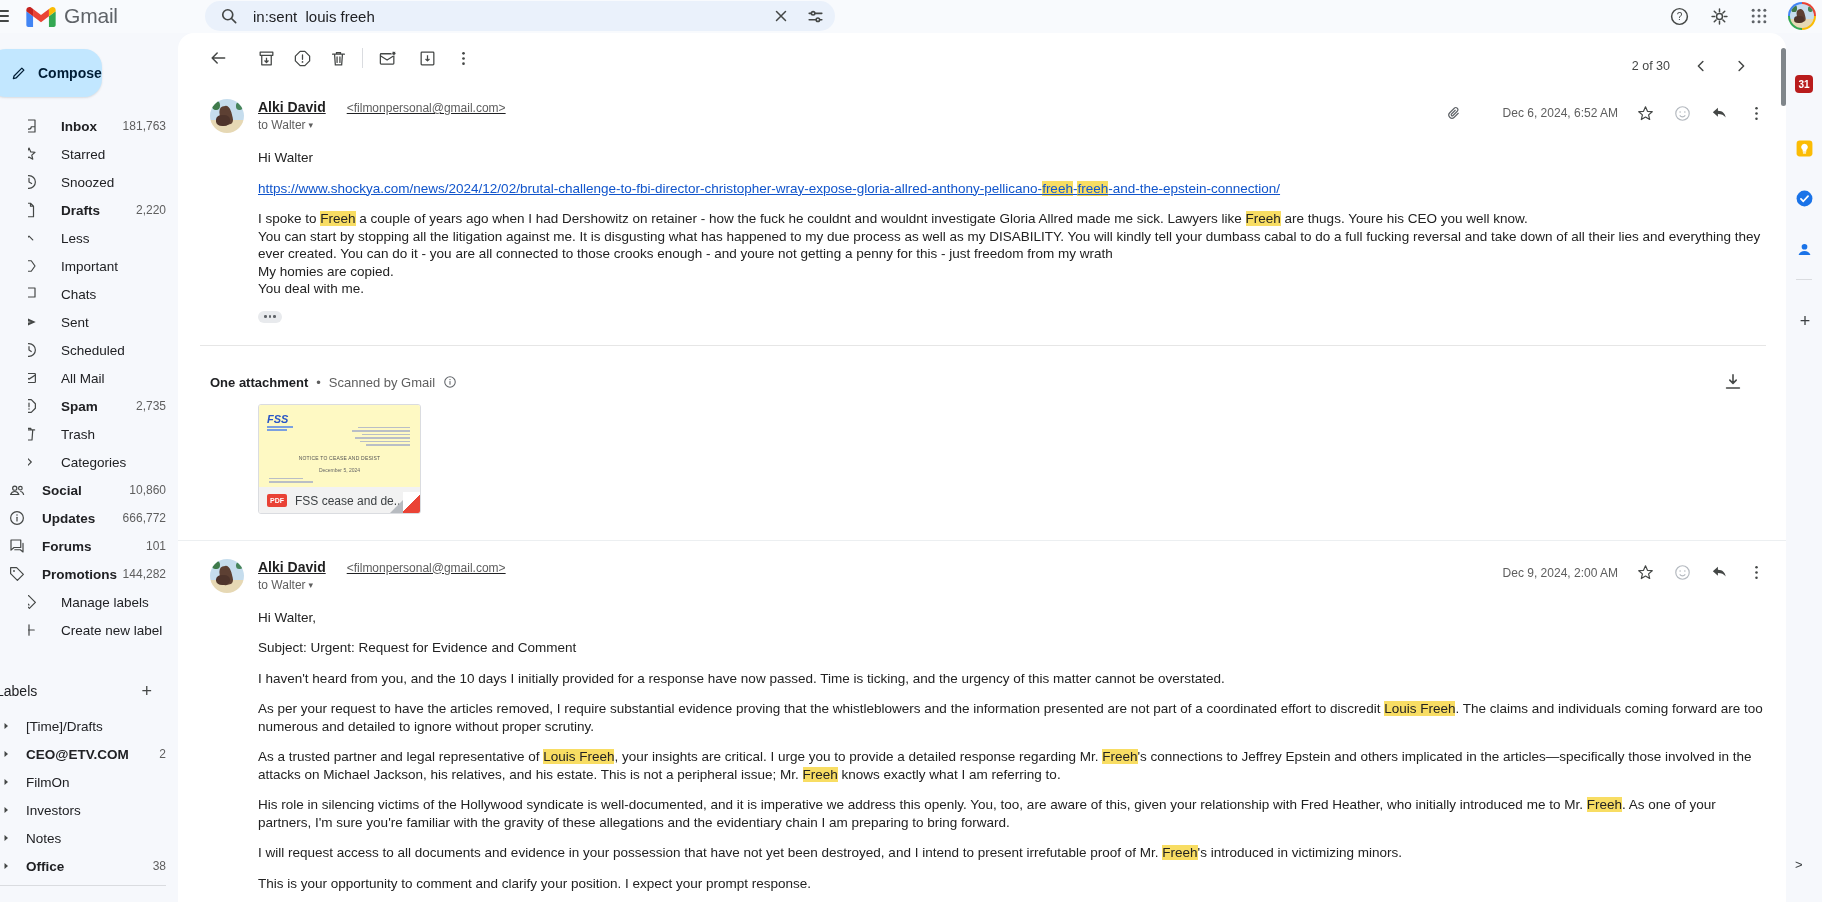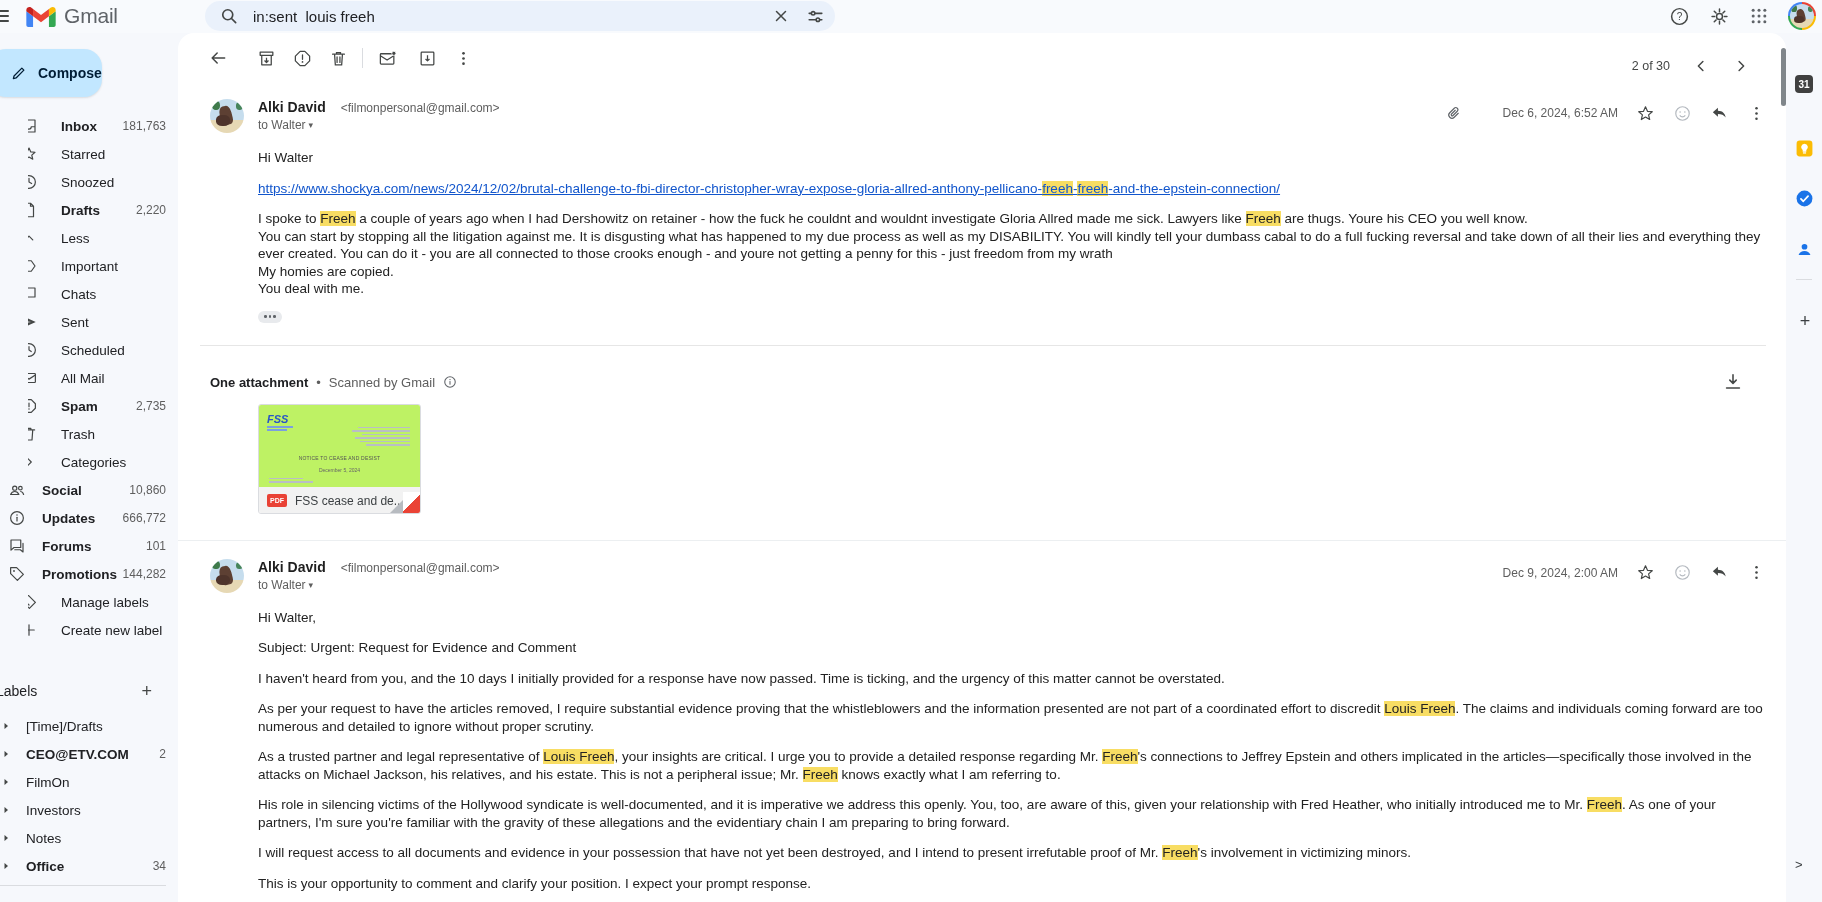--- a/index.html
+++ b/index.html
@@ -66,21 +66,21 @@
   .tbar { height:50px; display:flex; align-items:center; position:relative; }
   .tb-ic { width:20px; height:20px; display:flex; align-items:center; justify-content:center; cursor:pointer; }
   .tb-sep { width:1px; height:20px; background:#dadce0; margin:0 14px; }
   .pager { position:absolute; right:36px; top:8px; height:50px; display:flex; align-items:center; gap:22px; }
   .pager .pos { font-size:12.5px; color:#444746; }
   .pager .pchev { width:18px; height:18px; cursor:pointer; }
 
   .mailhdr { display:flex; align-items:flex-start; margin:16px 20px 0 32px; position:relative; }
   .mailhdr .mav { width:34px; height:34px; flex:none; }
   .mailhdr .who { margin-left:14px; }
-  .sender-line { display:flex; align-items:baseline; gap:15px; }
+  .sender-line { display:flex; align-items:baseline; gap:21px;text-decoration:underline; }
   .sender { font-size:14px; font-weight:700; color:#1f1f1f; }
   .addr { font-size:12px; color:#5e5e5e; }
   .tow { font-size:12px; color:#5e5e5e; margin-top:3px; display:flex; align-items:center; gap:3px; cursor:pointer; }
   .tow .caret { font-size:9px; color:#5e5e5e; }
   .mactions { position:absolute; right:0; top:4px; display:flex; align-items:center; gap:17px; }
   .mdate { font-size:12px; color:#5e5e5e; white-space:nowrap;padding-left:22px; }
   .m-ic { width:20px; height:20px; display:flex; align-items:center; justify-content:center; cursor:pointer; }
 
   .mbody { margin:16px 20px 0 80px; font-size:13.5px; line-height:17.5px; color:#222; max-width:1510px; }
   .para { margin-bottom:13px; }
@@ -92,21 +92,21 @@
   .trim-chip i { width:2.5px; height:2.5px; border-radius:50%; background:#5f6368; }
 
   .att-divider { margin:22px 20px 0 22px; border-top:1px solid #e6e6e6; }
   .att-head { display:flex; align-items:center; margin:29px 20px 0 32px; gap:8px; position:relative; }
   .att-title { font-size:13px; font-weight:700; color:#202124; }
   .att-dot { color:#5e5e5e; font-size:13px; }
   .att-scan { font-size:13px; color:#5e5e5e; }
   .att-dl { position:absolute; right:22px; top:-4px; width:22px; height:22px; cursor:pointer; }
   .att-card { margin:14px 0 0 80px; width:163px; height:110px; border:1px solid #dadce0; border-radius:3px;
     position:relative; background:#fff; overflow:hidden; cursor:pointer; }
-  .att-prev { height:82px; position:relative; background:#bef264; padding:8px; }
+  .att-prev { height:82px; position:relative; background:#fef9c3; padding:8px; }
   .fss-logo { color:#2a56c6; font-size:11px; font-weight:700; font-style:italic; }
   .fss-sub { width:26px; height:1.5px; background:#7ba0e0; margin-top:1.5px; }
   .prev-right { position:absolute; right:10px; top:22px; display:flex; flex-direction:column; align-items:flex-end; gap:2px; }
   .prev-right i { display:block; height:1.5px; background:#b9bec6; }
   .prev-center { position:absolute; left:0; right:0; top:50px; text-align:center; font-size:5px; color:#555; letter-spacing:0.2px; }
   .prev-date { position:absolute; left:0; right:0; top:62px; text-align:center; font-size:5px; color:#666; }
   .prev-bl { position:absolute; left:10px; bottom:4px; }
   .prev-bl i { display:block; height:1.5px; background:#b9bec6; margin-top:2px; }
   .att-foot { height:28px; background:#f2f2f2; display:flex; align-items:center; padding-left:8px; gap:8px; position:relative; }
   .pdf-chip { background:#e94235; color:#fff; font-size:7px; font-weight:700; border-radius:2px; padding:3px 3px; }
@@ -114,21 +114,21 @@
   .foot-fold { position:absolute; right:16px; bottom:0; width:0; height:0;
     border-left:16px solid transparent; border-bottom:16px solid #b7bbc0; }
   .corner-red { position:absolute; right:0; bottom:0; width:17px; height:23px;
     background:linear-gradient(135deg,#ffffff 48%,#ea4335 48%); }
 
   .mail2 { border-top:1px solid #eceff1; margin-top:26px; padding-top:2px; }
 
   
   .rail { position:absolute; left:1786px; top:33px; width:36px; height:869px; background:#f6f8fc; }
   .rail-ic { position:absolute; left:9px; width:20px; height:20px; cursor:pointer; }
-  .tile-cal { background:#404040; color:#fff; border-radius:4px; font-size:10px; font-weight:700;
+  .tile-cal { background:#b91c1c; color:#fff; border-radius:4px; font-size:10px; font-weight:700;
     display:flex; align-items:center; justify-content:center; width:18px; height:18px; }
   .rail-div { position:absolute; left:10px; width:16px; border-top:1px solid #dadce0; }
   .rail-plus { font-size:18px; color:#3c4043; text-align:center; line-height:20px; }
   .rail-chev { position:absolute; left:9px; bottom:30px; font-size:13px; color:#3c4043; cursor:pointer; }
   .scroll-thumb { position:absolute; left:1781px; top:48px; width:5px; height:58px; background:#80868b; border-radius:3px; }
 </style>
 </head>
 <body>
 
 <div class="app">
@@ -437,21 +437,21 @@
               <path d="M9 6l7 6-7 6z"></path>
             </svg></span>
           <span class="nav-label">Notes</span>
           <span class="nav-count"></span>
         </div>
         <div class="label-row bold">
           <span class="tri"><svg viewBox="0 0 24 24" width="12" height="12" fill="#444746">
               <path d="M9 6l7 6-7 6z"></path>
             </svg></span>
           <span class="nav-label">Office</span>
-          <span class="nav-count">34</span>
+          <span class="nav-count">38</span>
         </div>
       </div>
     <div class="sb-divider"></div>
   </div>
 
   <div class="main">
     <div class="tbar">
       <span class="tb-ic" style="margin-left:30px;">
         <svg viewBox="0 0 24 24" width="20" height="20" stroke="#444746" stroke-width="1.8" fill="none" stroke-linecap="round" stroke-linejoin="round">
             <path d="M20 12H5M11 6l-6 6 6 6"></path>
@@ -665,21 +665,21 @@
           </span>
         </div>
       </div>
       <div class="mbody">
           <div class="para"><span>Hi Walter,</span></div>
           <div class="para"><span>Subject: Urgent: Request for Evidence and Comment</span></div>
           <div class="para"><span>I haven't heard from you, and the 10 days I initially provided for a response have now passed. Time is ticking, and the urgency of this matter cannot be overstated.</span></div>
           <div class="para"><span>As per your request to have the articles removed, I require substantial evidence proving that the whistleblowers and the information presented are not part of a coordinated effort to discredit </span><span class="hl">Louis Freeh</span><span>. The claims and individuals coming forward are too numerous and detailed to ignore without proper scrutiny.</span></div>
           <div class="para"><span>As a trusted partner and legal representative of </span><span class="hl">Louis Freeh</span><span>, your insights are critical. I urge you to provide a detailed response regarding Mr. </span><span class="hl">Freeh</span><span>'s connections to Jeffrey Epstein and others implicated in the articles—specifically those involved in the attacks on Michael Jackson, his relatives, and his estate. This is not a peripheral issue; Mr. </span><span class="hl">Freeh</span><span> knows exactly what I am referring to.</span></div>
           <div class="para"><span>His role in silencing victims of the Hollywood syndicate is well-documented, and it is imperative we address this openly. You, too, are aware of this, given your relationship with Fred Heather, who initially introduced me to Mr. </span><span class="hl">Freeh</span><span>. As one of your partners, I'm sure you're familiar with the gravity of these allegations and the evidentiary chain I am preparing to bring forward.</span></div>
-          <div class="para"><span>I will request access to all documents and evidence in your possession that have not yet been destroyed, and I intend to present irrefutable proof of Mr. </span><span class="hl">Freeh</span><span>'s involvement in victimizing minors.</span></div>
+          <div class="para"><span>I will request access to all documents and evidence in your possession that have not yet been destroyed, and I intend to present irrefutable proof of Mr. </span><span class="hl">Freeh</span><span>'s introduced in victimizing minors.</span></div>
           <div class="para"><span>This is your opportunity to comment and clarify your position. I expect your prompt response.</span></div>
         </div>
     </div>
   </div>
 
   <div class="scroll-thumb"></div>
 
   <div class="rail">
     <span class="rail-ic" style="top:42px;">
       <span class="tile-cal">31</span>

